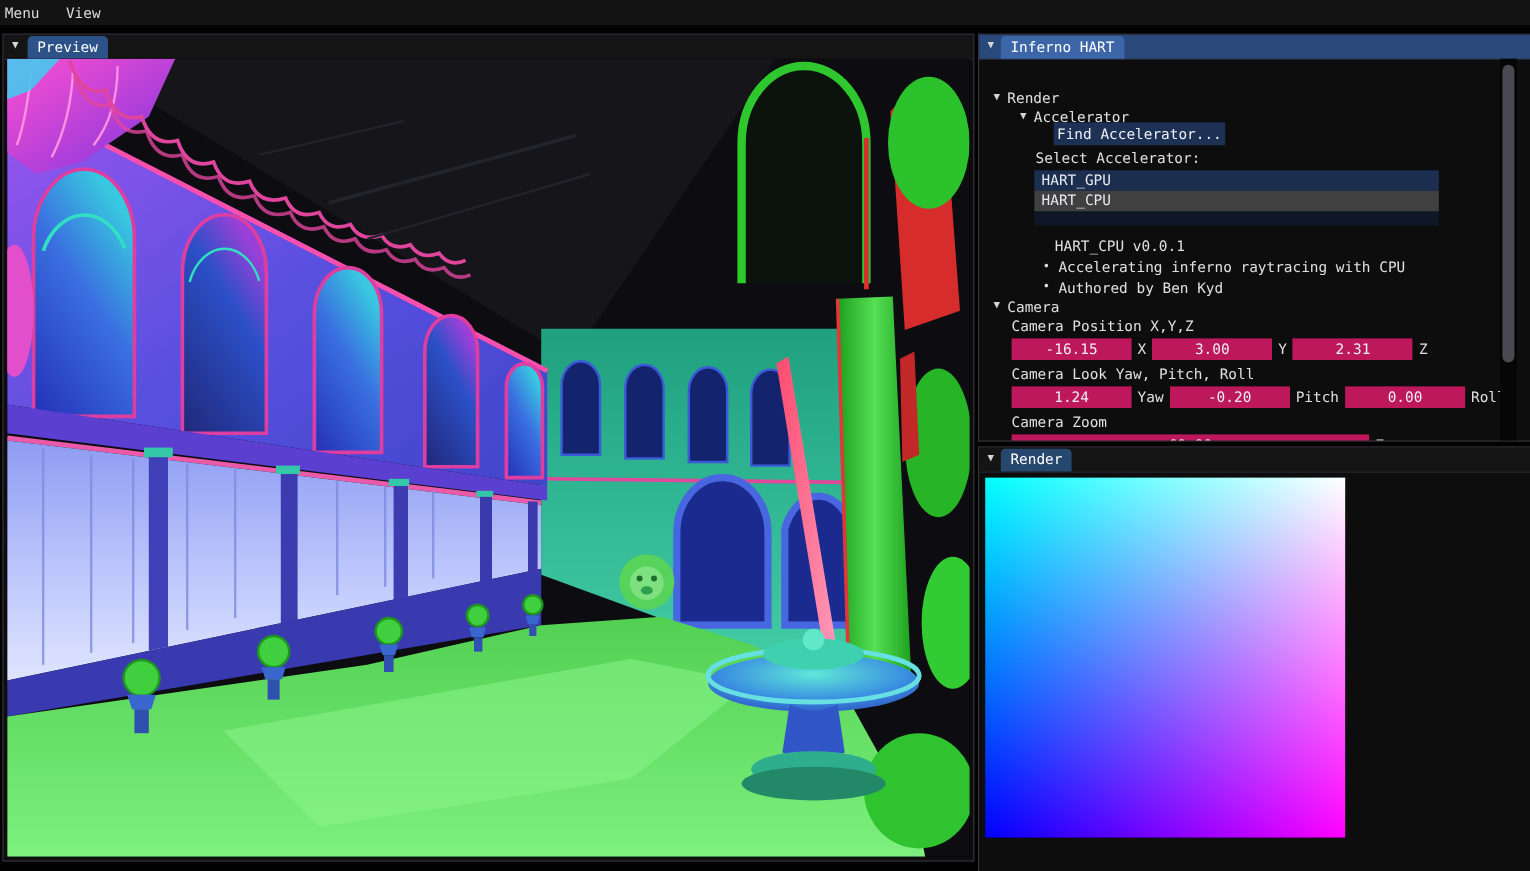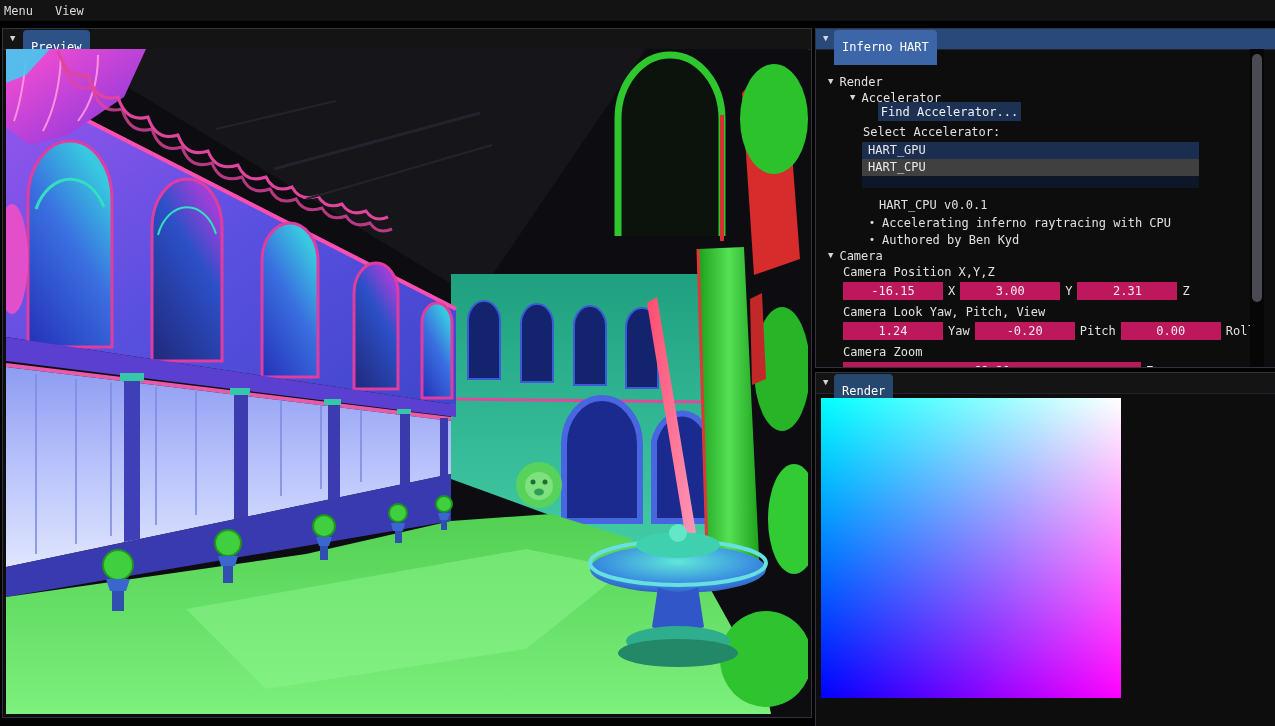--- a/index.html
+++ b/index.html
@@ -18,21 +18,21 @@
   .window { position:absolute; background:#0d0d0d; border:1px solid #33333b; box-sizing:border-box; }
   #preview-window  { left:2px;   top:28px;  width:810px; height:690px; }
   #inspector-window{ left:815px; top:28px;  width:460px; height:340px; border-right:none; }
   #render-window   { left:815px; top:372px; width:460px; height:354px; border-right:none; border-bottom:none; }
 
   .tabbar { position:absolute; top:0; left:0; right:0; height:20px; border-bottom:1px solid #242430; }
   .tabbar.unfocused { background:#141414; }
   .tabbar.focused   { background:#28497a; }
   .win-arrow { position:absolute; left:7px; top:5px; font-size:9px; line-height:1; color:#d6d6d6; }
   .tab {
-    position:absolute; top:1px; height:19px; line-height:19px; padding:8px 8px;
+    position:absolute; top:1px; height:19px; line-height:19px; padding:0 8px;
     color:#fff; border-radius:4px 4px 0 0; white-space:nowrap;
   }
   #preview-window  .tab { left:20px; background:#2c5288; }
   #inspector-window .tab{ left:18px; background:#3d66a8; }
   #render-window   .tab { left:18px; background:#26486f; }
 
   .viewport { position:absolute; left:3px; top:20px; width:802px; height:665px; background:#000; }
 
   .content { position:absolute; top:20px; left:0; width:434px; height:318px; overflow:hidden; }
   .trow { position:absolute; display:flex; align-items:center; gap:6px; height:17px; white-space:nowrap; }
@@ -281,21 +281,21 @@
     <div class="slabel" style="top:215px;left:27px;">Camera Position X,Y,Z</div>
     <div class="irow" style="top:233px;">
       <div class="nfield">-16.15</div>
       <span class="flabel">X</span>
       <div class="nfield">3.00</div>
       <span class="flabel">Y</span>
       <div class="nfield">2.31</div>
       <span class="flabel">Z</span>
     </div>
 
-    <div class="slabel" style="top:255px;left:27px;">Camera Look Yaw, Pitch, View</div>
+    <div class="slabel" style="top:255px;left:27px;">Camera Look Yaw, Pitch, Roll</div>
     <div class="irow" style="top:273px;">
       <div class="nfield">1.24</div>
       <span class="flabel">Yaw</span>
       <div class="nfield">-0.20</div>
       <span class="flabel">Pitch</span>
       <div class="nfield">0.00</div>
       <span class="flabel">Roll</span>
     </div>
 
     <div class="slabel" style="top:295px;left:27px;">Camera Zoom</div>

